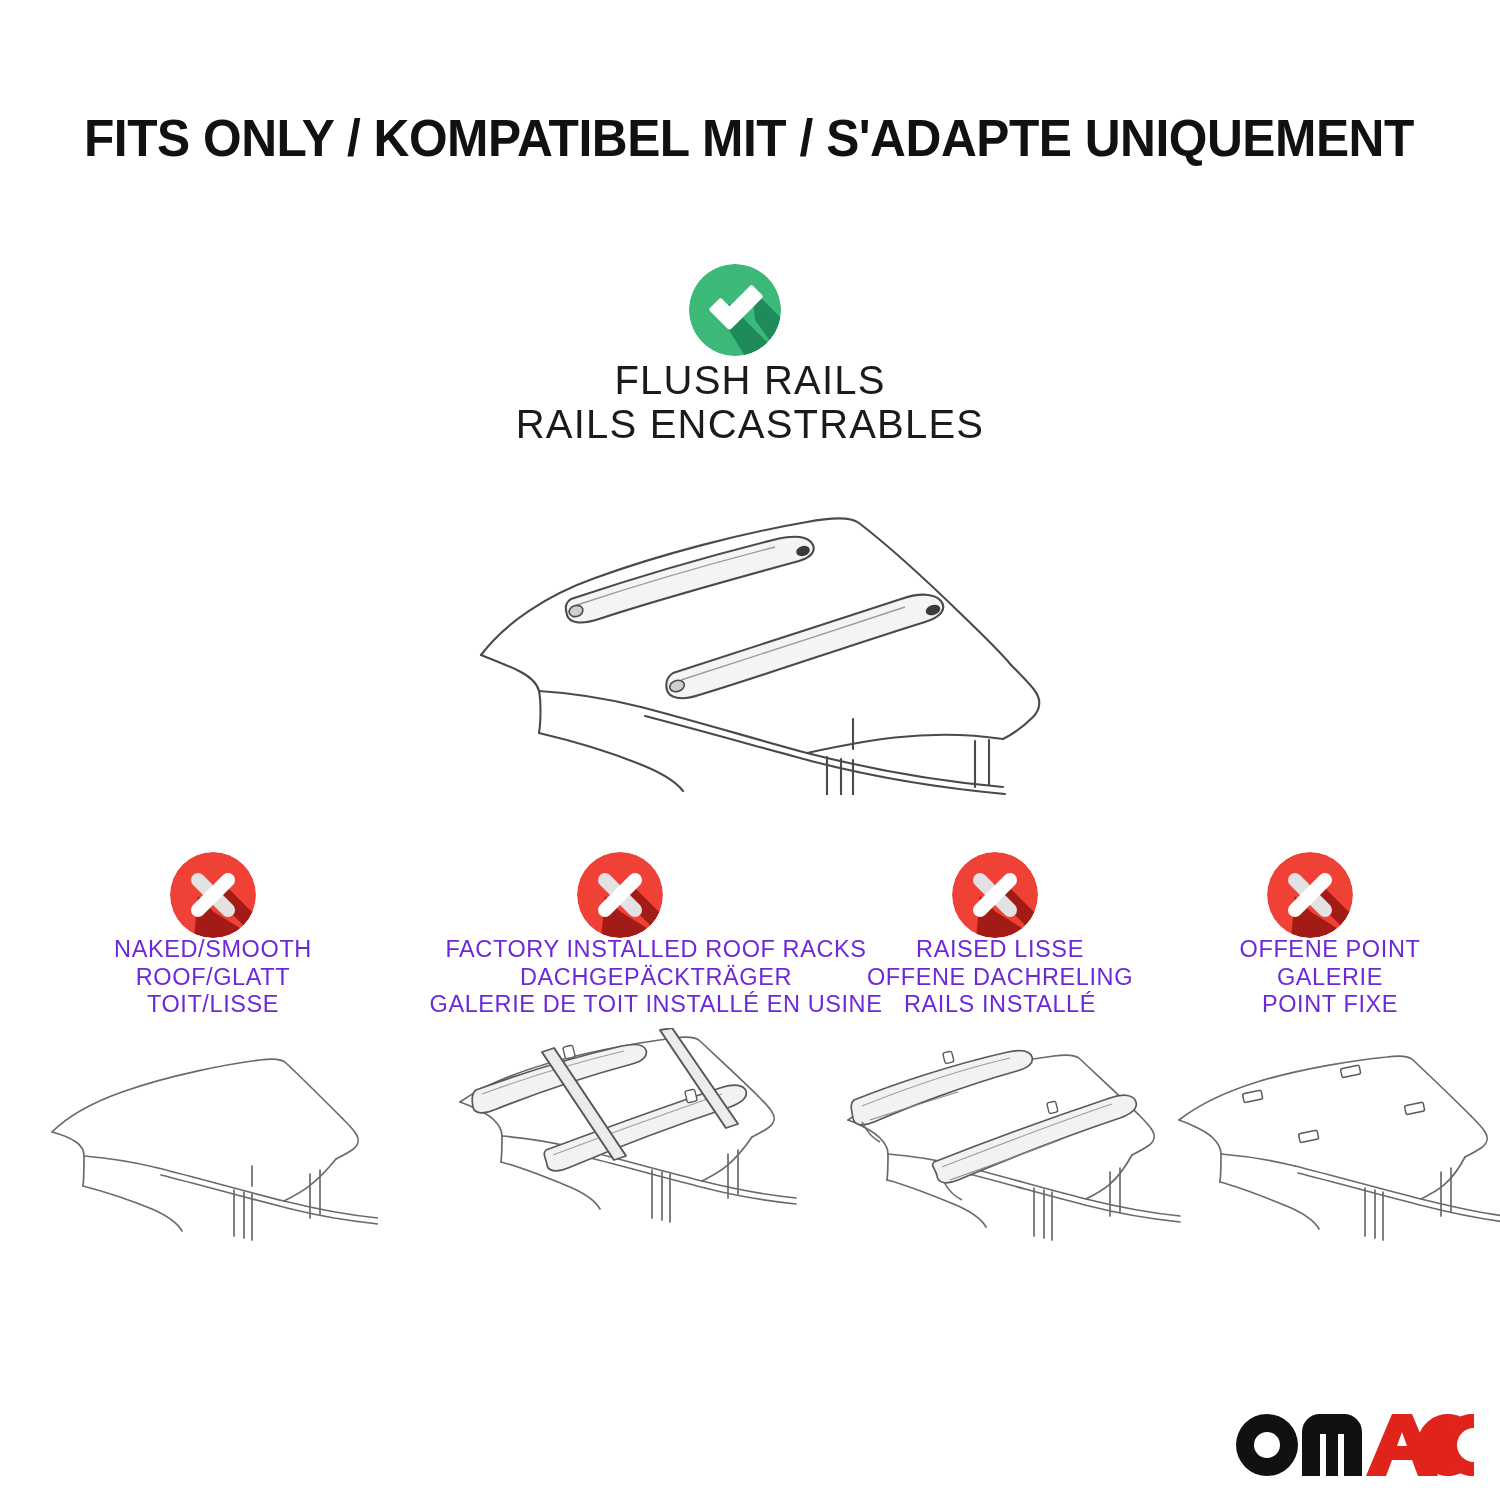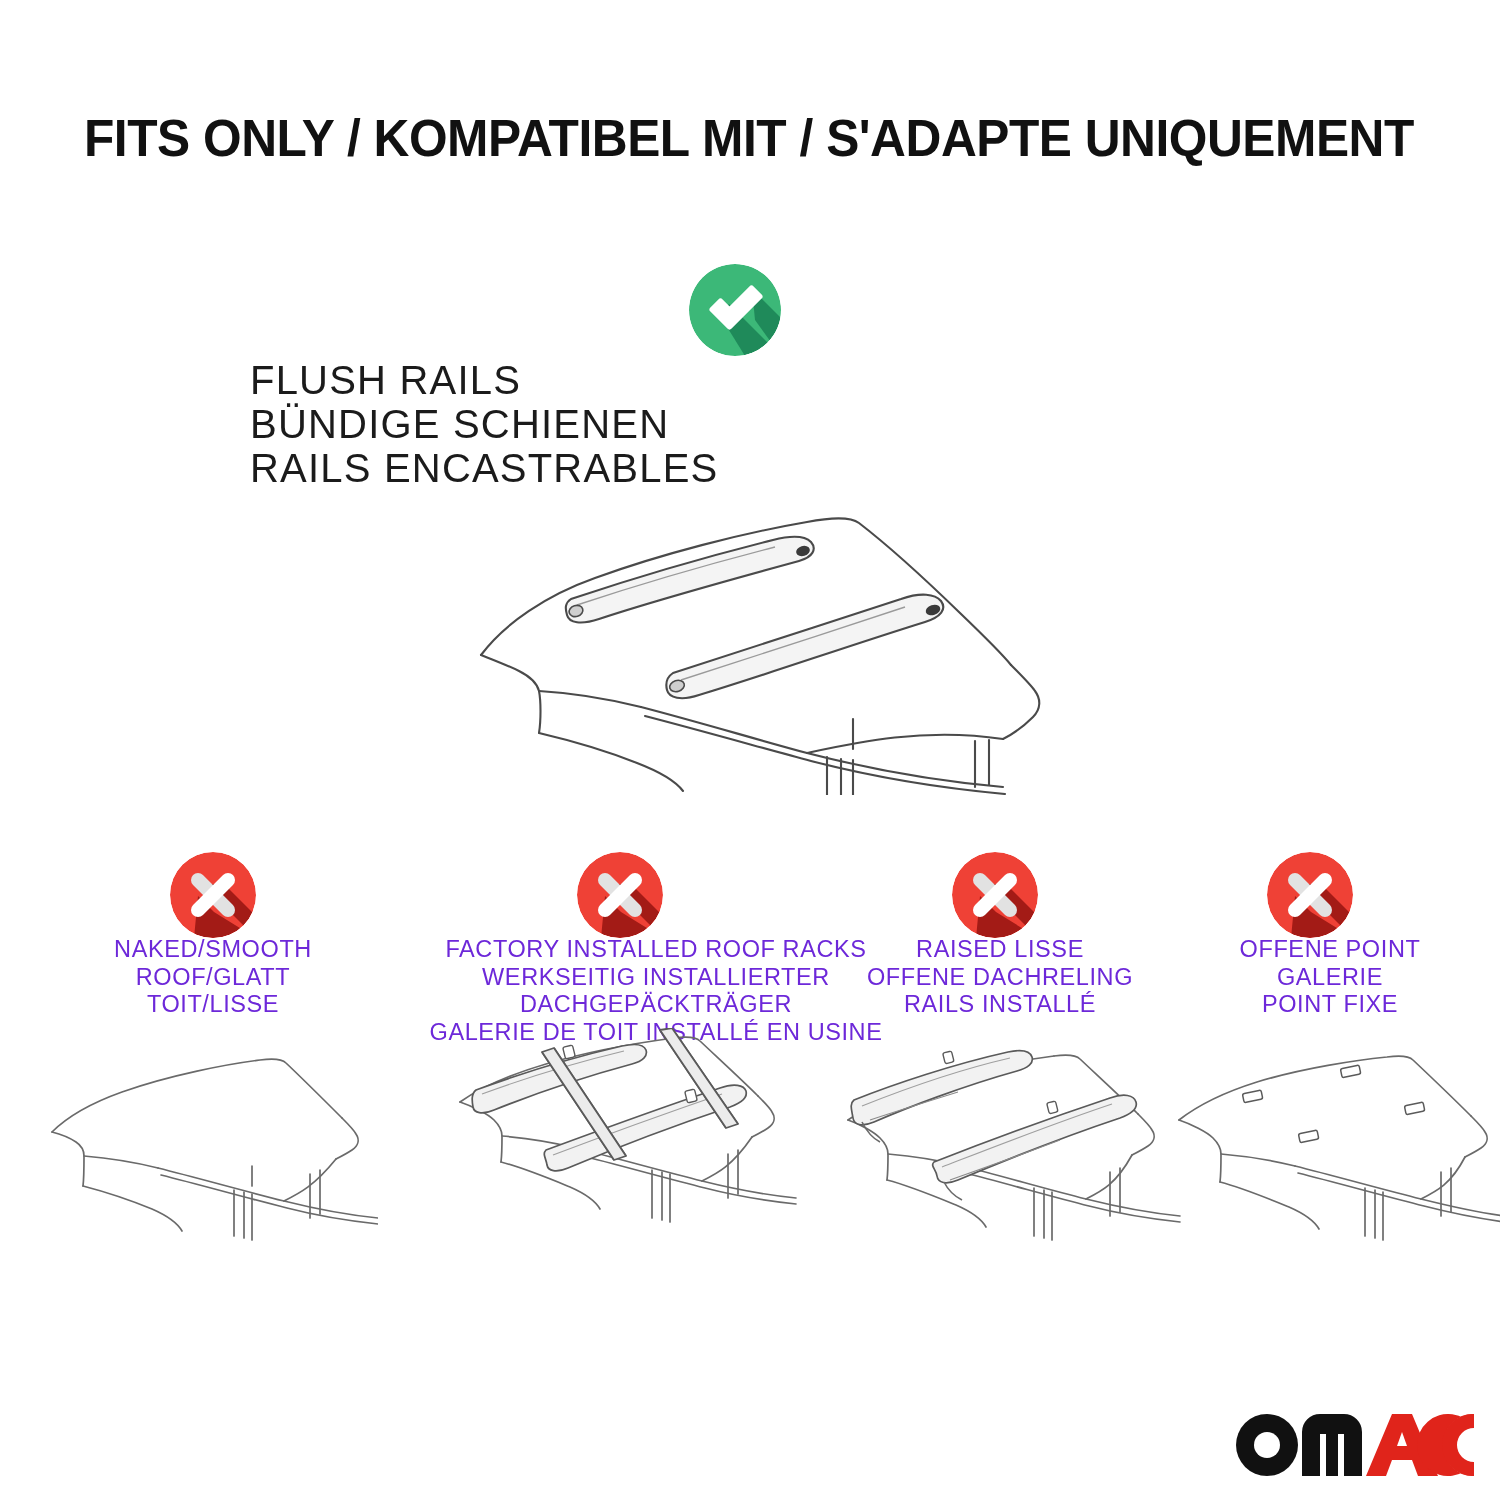--- a/index.html
+++ b/index.html
@@ -45,21 +45,21 @@
   .badge-no .disc{background:#ef4136;}
   .badge-no.b1{left:170px;}
   .badge-no.b2{left:577px;}
   .badge-no.b3{left:952px;}
   .badge-no.b4{left:1267px;}
 
   
   .ok-text{
     position:absolute;
     left:250px; top:358px; width:1000px;
-    text-align:left;
+    text-align:center;
     color:#1b1b1b;
     font-size:40px;
     line-height:44px;
     font-weight:300;
     letter-spacing:1.2px;
   }
   .ok-text div{white-space:nowrap;}
 
   
   .hero-art{
@@ -121,21 +121,20 @@
     </div>
     <div class="mark">
       <svg viewBox="0 0 92 92" aria-hidden="true">
         <path d="M23.5 45.5 L31.5 37.5 L40.5 46.5 L62.5 24.5 L70.5 32.5 L40.5 62.5 Z" fill="#ffffff" stroke="#ffffff" stroke-width="6" stroke-linejoin="round"></path>
       </svg>
     </div>
   </div>
 
   <div class="ok-text">
     <div>FLUSH RAILS</div>
-    <div>BÜNDIGE SCHIENEN</div>
     <div>RAILS ENCASTRABLES</div>
   </div>
 
   <div class="hero-art">
     <svg viewBox="0 0 610 300" aria-hidden="true">
       <g fill="none" stroke="#4a4a4a" stroke-width="2.1" stroke-linecap="round" stroke-linejoin="round">
 
         <path d="M26 160 C50 128 92 100 140 83 C206 59 288 38 352 27 C378 22 396 22 404 28
                  C430 48 470 84 505 118 C530 142 548 160 556 170"></path>
 
@@ -307,21 +306,20 @@
           <path d="M272 116 L272 160"></path>
           <path d="M204 132 L204 112"></path>
         </g>
       </svg>
     </div>
   </div>
 
   <div class="col c2">
     <div class="cap">
       <div>FACTORY INSTALLED ROOF RACKS</div>
-      <div>WERKSEITIG INSTALLIERTER</div>
       <div>DACHGEPÄCKTRÄGER</div>
       <div>GALERIE DE TOIT INSTALLÉ EN USINE</div>
     </div>
     <div class="art">
       <svg viewBox="0 0 370 215" aria-hidden="true">
         <g fill="none" stroke="#6a6a6a" stroke-width="1.7" stroke-linecap="round" stroke-linejoin="round">
 
           <path d="M24 74 C44 60 76 46 110 36 C154 23 208 14 238 10"></path>
           <path d="M238 10 C252 8 260 9 264 13 C282 30 306 52 322 68"></path>
           <path d="M322 68 C328 74 334 80 336 84 C340 90 338 96 332 100 C326 104 320 107 316 109"></path>

